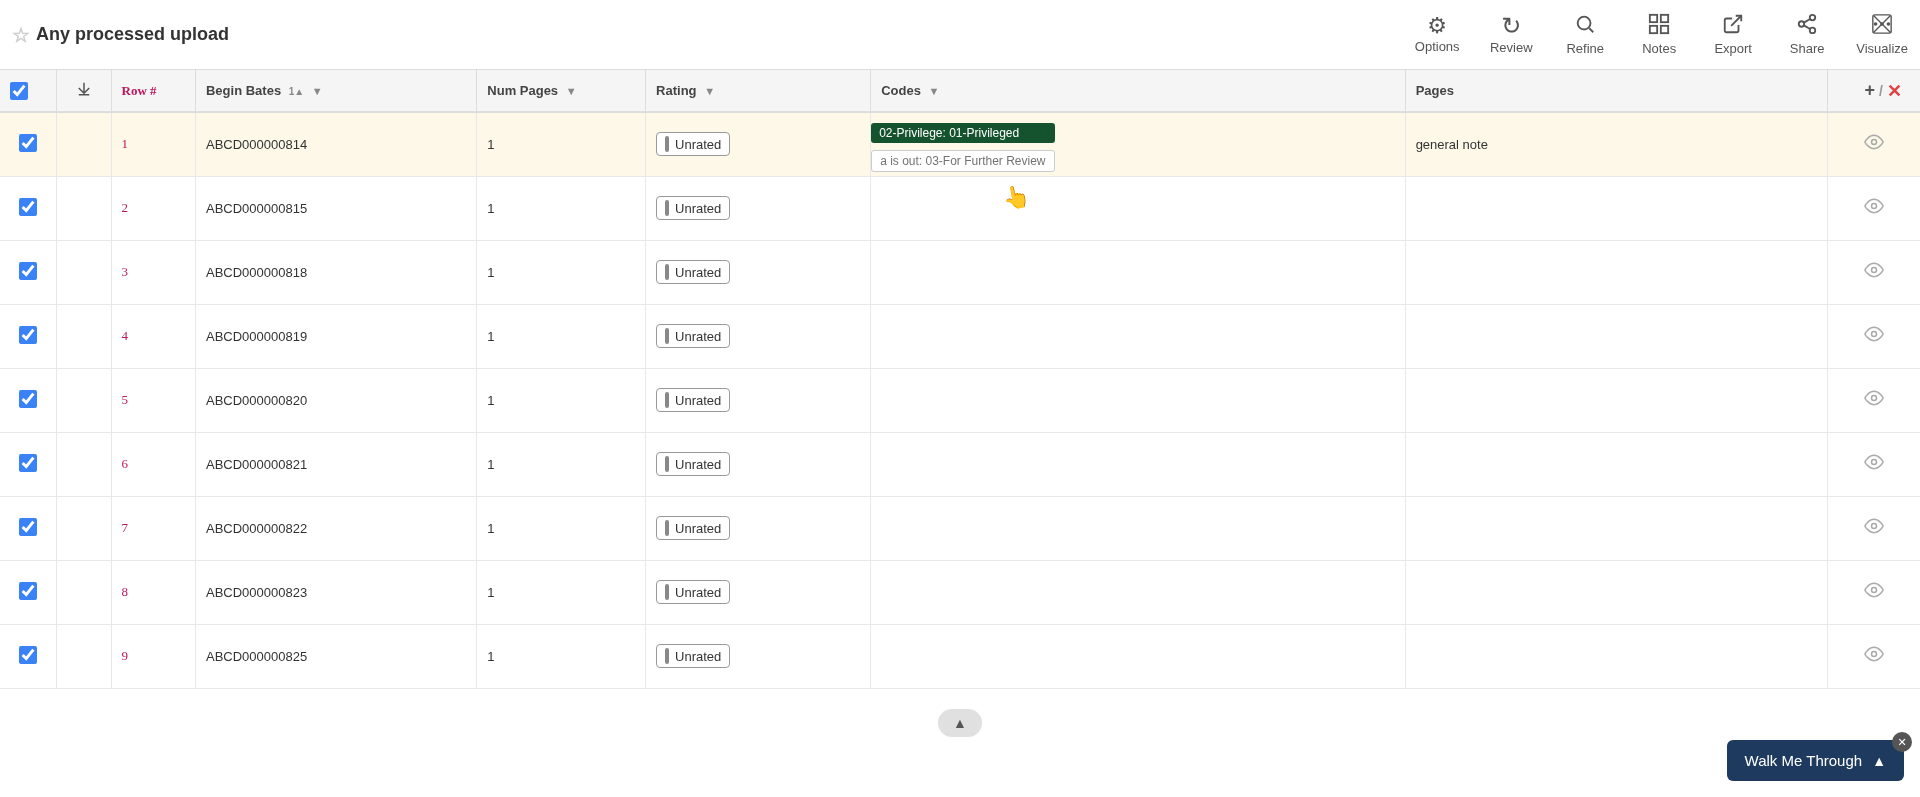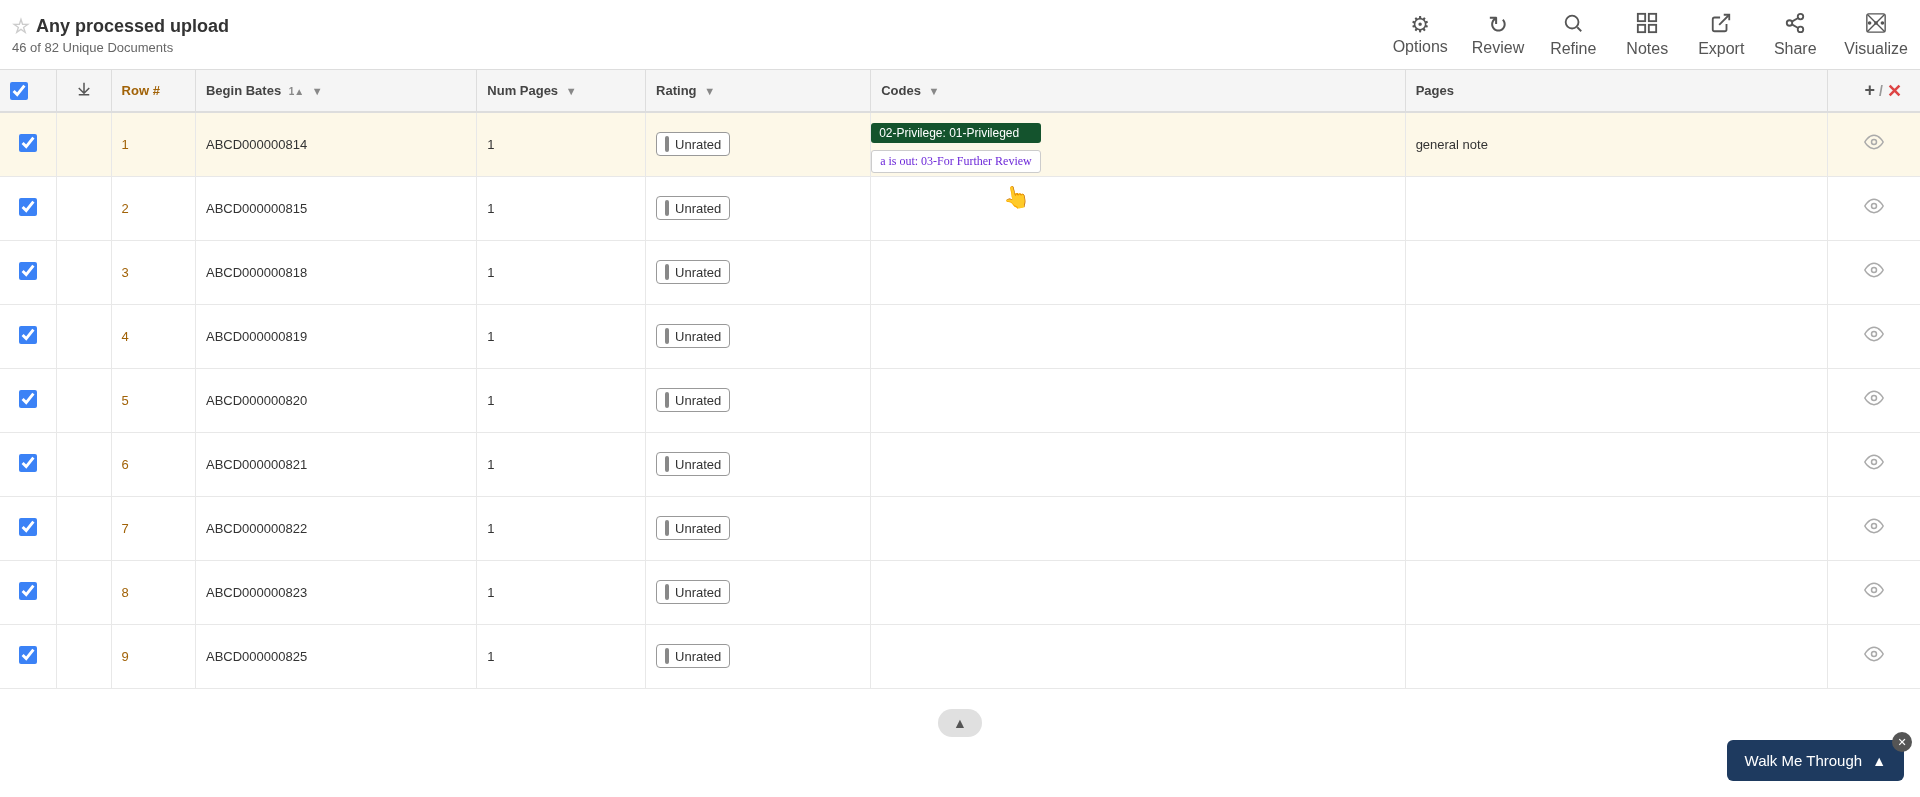--- a/index.html
+++ b/index.html
@@ -46,21 +46,21 @@
       cursor: pointer;
       color: #555;
       gap: 2px;
       min-width: 50px;
     }
     .toolbar-icon {
       font-size: 22px;
       line-height: 1;
     }
     .toolbar-label {
-      font-size: 16px;
+      font-size: 13px;
     }
 
     
     .table-container {
       overflow-y: auto;
       height: calc(797px - 70px);
       position: relative;
     }
     table {
       width: 100%;
@@ -125,21 +125,22 @@
 
     
     .download-col {
       width: 36px;
       text-align: center;
     }
 
     
     .row-num-col {
       width: 60px;
-      color: #a16207;
+      color: #be185d;
+      font-family: Liberation Serif, serif;
     }
 
     
     .begin-bates-col {
       width: 200px;
     }
 
     
     .num-pages-col {
       width: 120px;
@@ -193,22 +194,21 @@
       border-radius: 3px;
       padding: 3px 8px;
       font-size: 12px;
       margin-bottom: 3px;
       color: #fff;
     }
     .code-tag-purple { background: #14532d; }
     .code-tag-outline {
       background: #fff;
       border: 1px solid #ccc;
-      color: #6d28d9;
-      font-family: Liberation Serif, serif;
+      color: #737373;
     }
 
     
     .codes-popup {
       display: flex;
       flex-direction: column;
       gap: 4px;
       position: absolute;
       top: 10px;
       left: 0;
@@ -321,21 +321,20 @@
   </style>
 </head>
 <body>
 
 <div class="header">
   <div class="header-title-area">
     <div class="header-title">
       <span class="star-icon">☆</span>
       <span>Any processed upload</span>
     </div>
-    <div class="header-subtitle">46 of 82 Unique Documents</div>
   </div>
   <div class="toolbar">
     <div class="toolbar-item">
       <span class="toolbar-icon">⚙</span>
       <span class="toolbar-label">Options</span>
     </div>
     <div class="toolbar-item">
       <span class="toolbar-icon" style="font-size:24px;">↻</span>
       <span class="toolbar-label">Review</span>
     </div>

